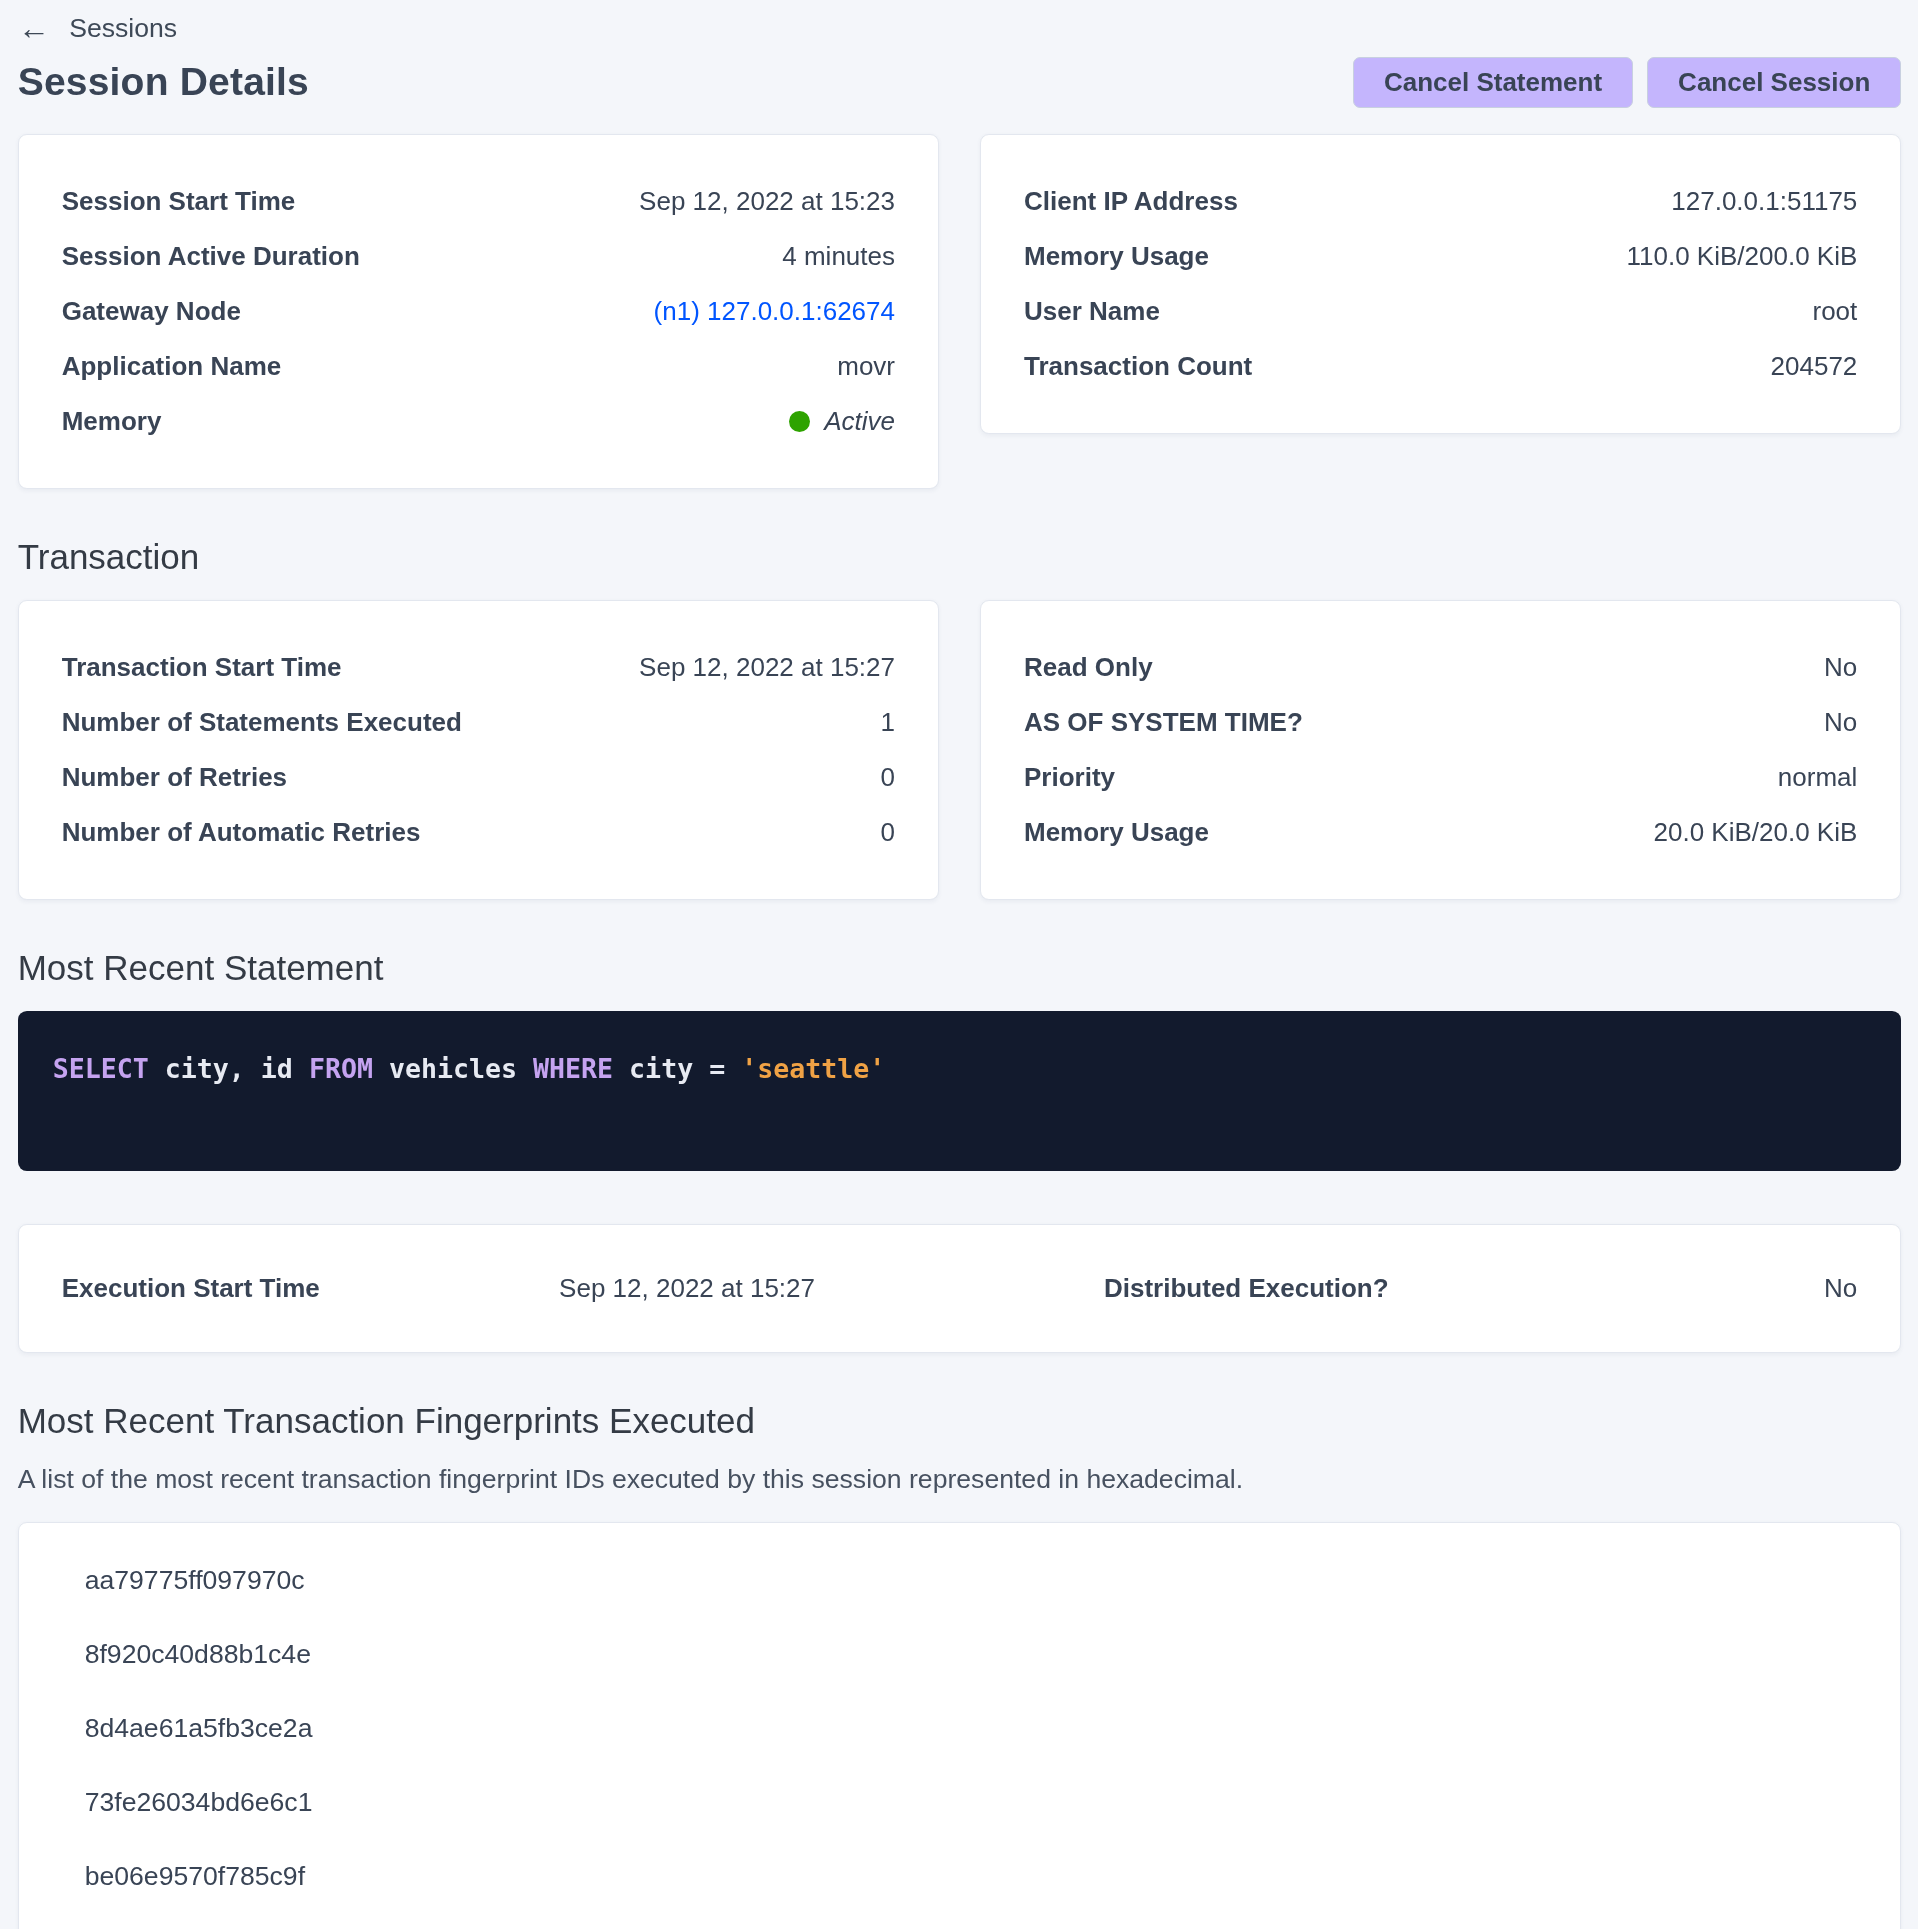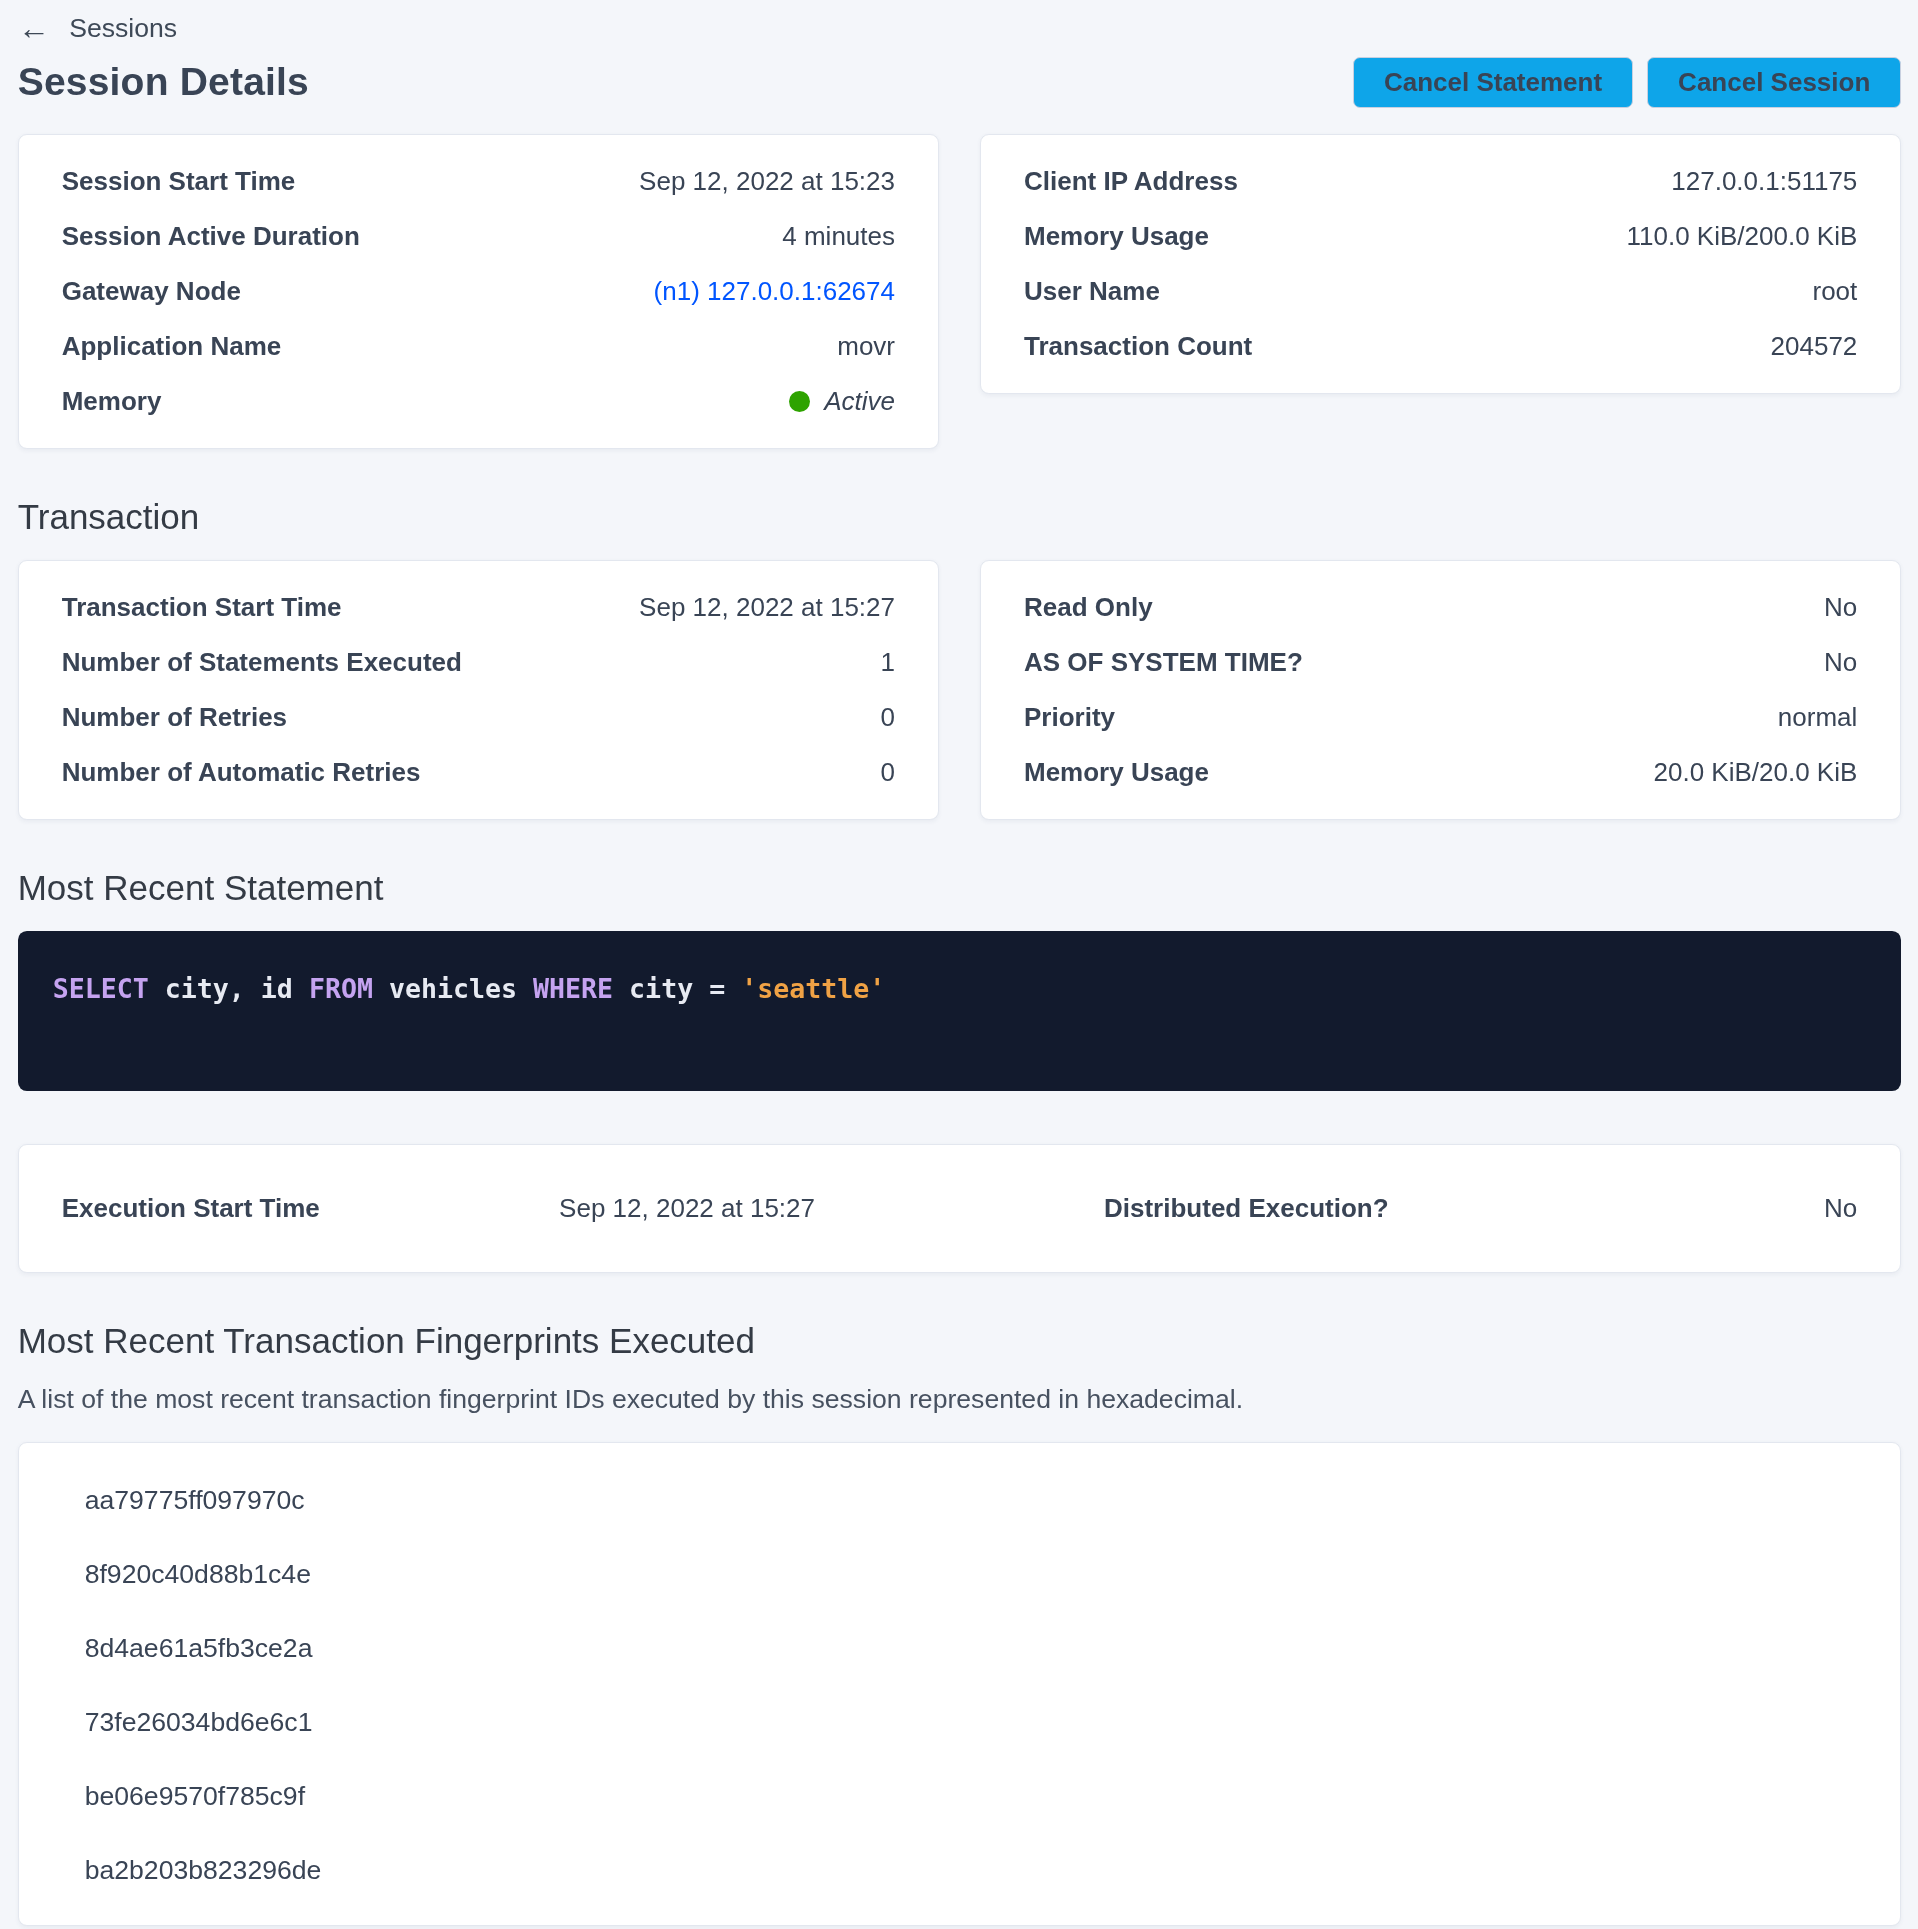--- a/index.html
+++ b/index.html
@@ -16,31 +16,31 @@
   
   .backnav{display:flex;align-items:center;gap:19.5px;height:39px;cursor:pointer;width:fit-content;}
   .backnav .arrow{font-size:32px;color:#3e4957;line-height:1;}
   .backnav .backlabel{font-size:26.6px;color:#3e4957;}
 
   
   .header-row{display:flex;justify-content:space-between;align-items:center;margin-top:8.9px;margin-bottom:26.6px;}
   h1.page-title{margin:0;font-size:39px;font-weight:bold;color:#394455;letter-spacing:0.2px;}
   .btn-group{display:flex;gap:14px;}
   .btn{
-    background:#0ea5e9;border:0.9px solid #c8d0e0;border-radius:7px;
+    background:#c4b5fd;border:0.9px solid #c8d0e0;border-radius:7px;
     height:51px;padding:0 30px;font-size:26px;font-weight:bold;color:#394455;
     font-family:"Liberation Sans", sans-serif;cursor:pointer;
   }
 
   
   .grid2{display:grid;grid-template-columns:1fr 1fr;gap:41px;align-items:start;}
   .card{
     background:#ffffff;border:0.9px solid #e3e7ef;border-radius:8.9px;
     box-shadow:0 1.8px 4.4px rgba(56,76,108,0.06);
-    padding:19px 43px;box-sizing:border-box;
+    padding:39px 43px;box-sizing:border-box;
   }
   .kv-row{display:flex;justify-content:space-between;align-items:center;height:55px;}
   .kv-label{font-weight:bold;font-size:26px;color:#394455;}
   .kv-value{font-size:26px;color:#394455;text-align:right;}
   a.node-link{color:#0055ff;text-decoration:none;}
   .status-wrap{display:flex;align-items:center;gap:14px;font-style:italic;}
   .dot{width:21px;height:21px;border-radius:50%;background:#2ea300;display:inline-block;}
 
   
   .section-title{font-size:35px;font-weight:400;color:#343b45;margin:48px 0 23px 0;}

